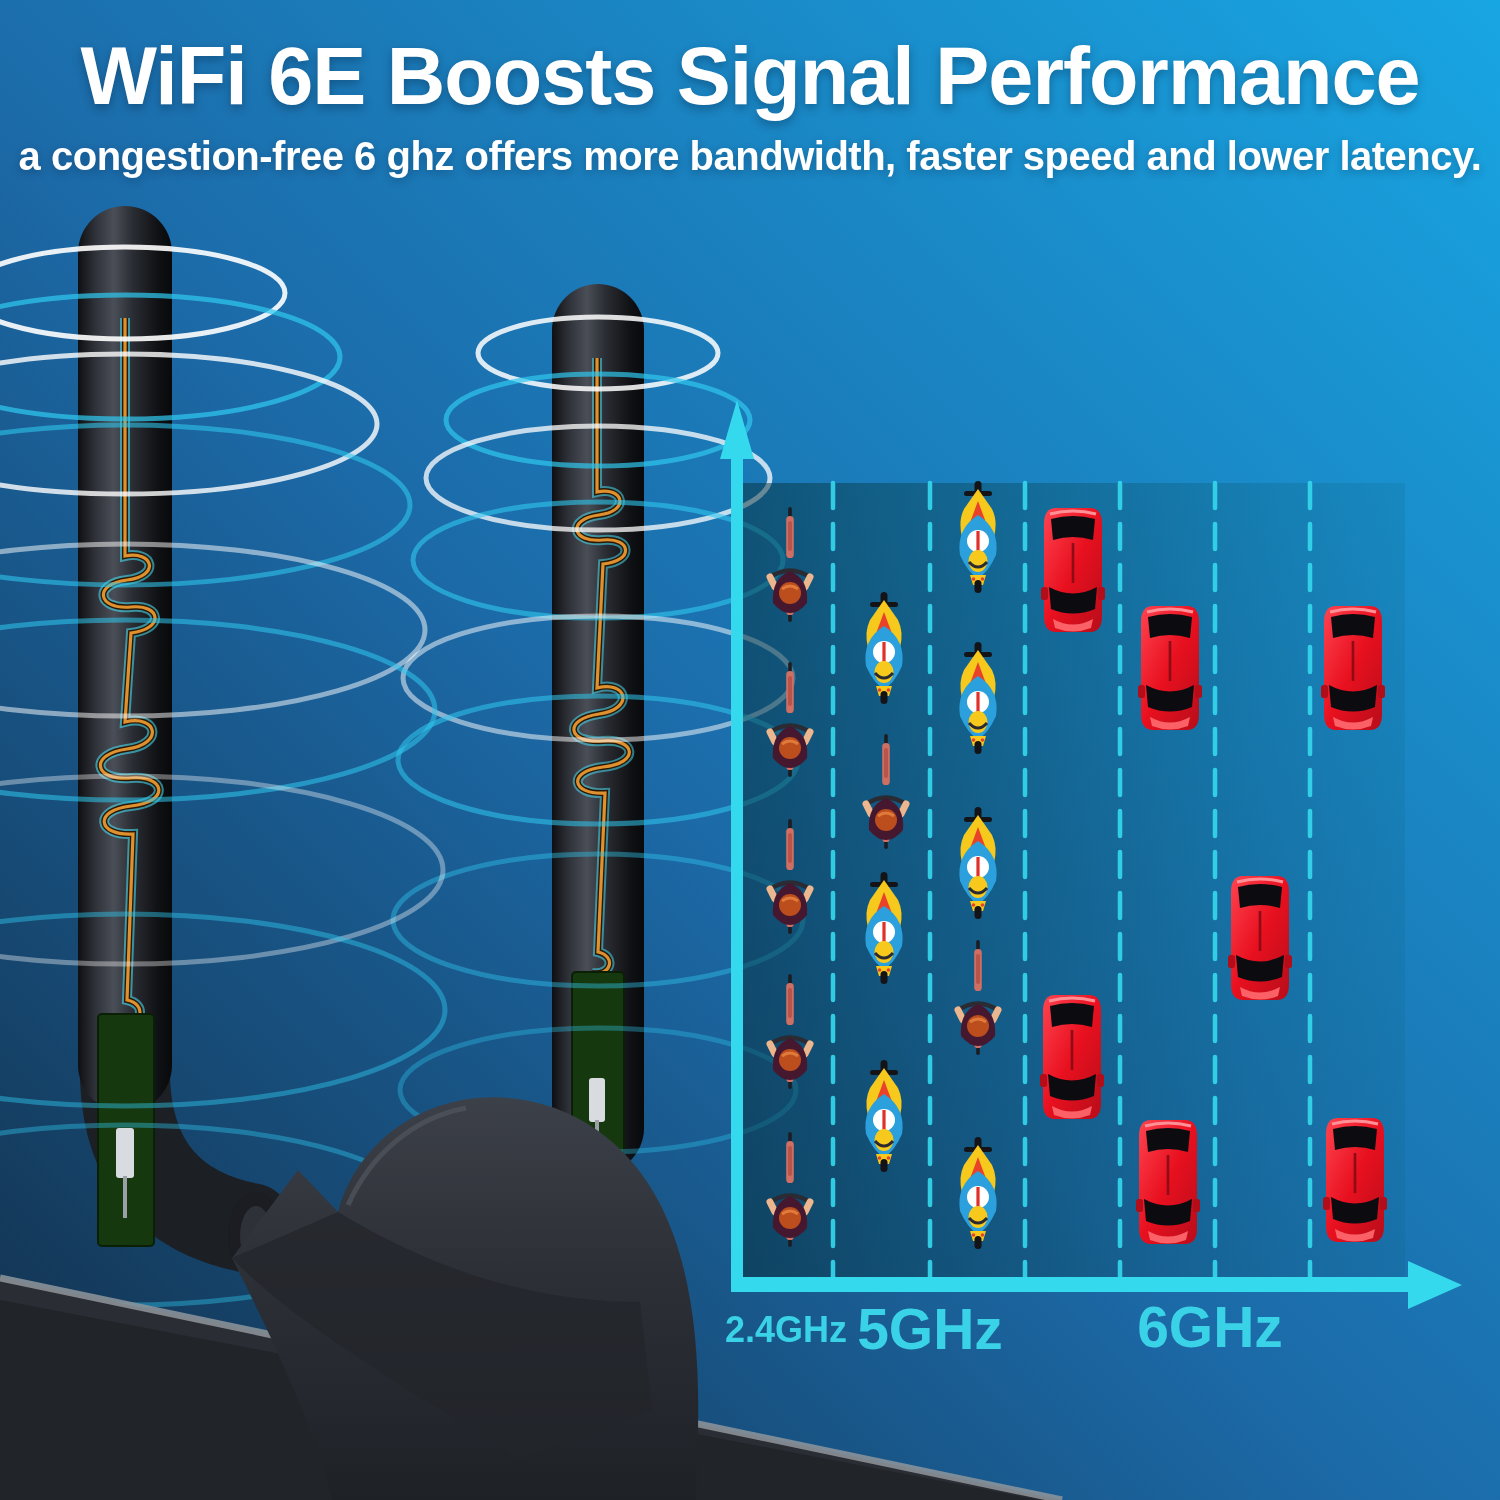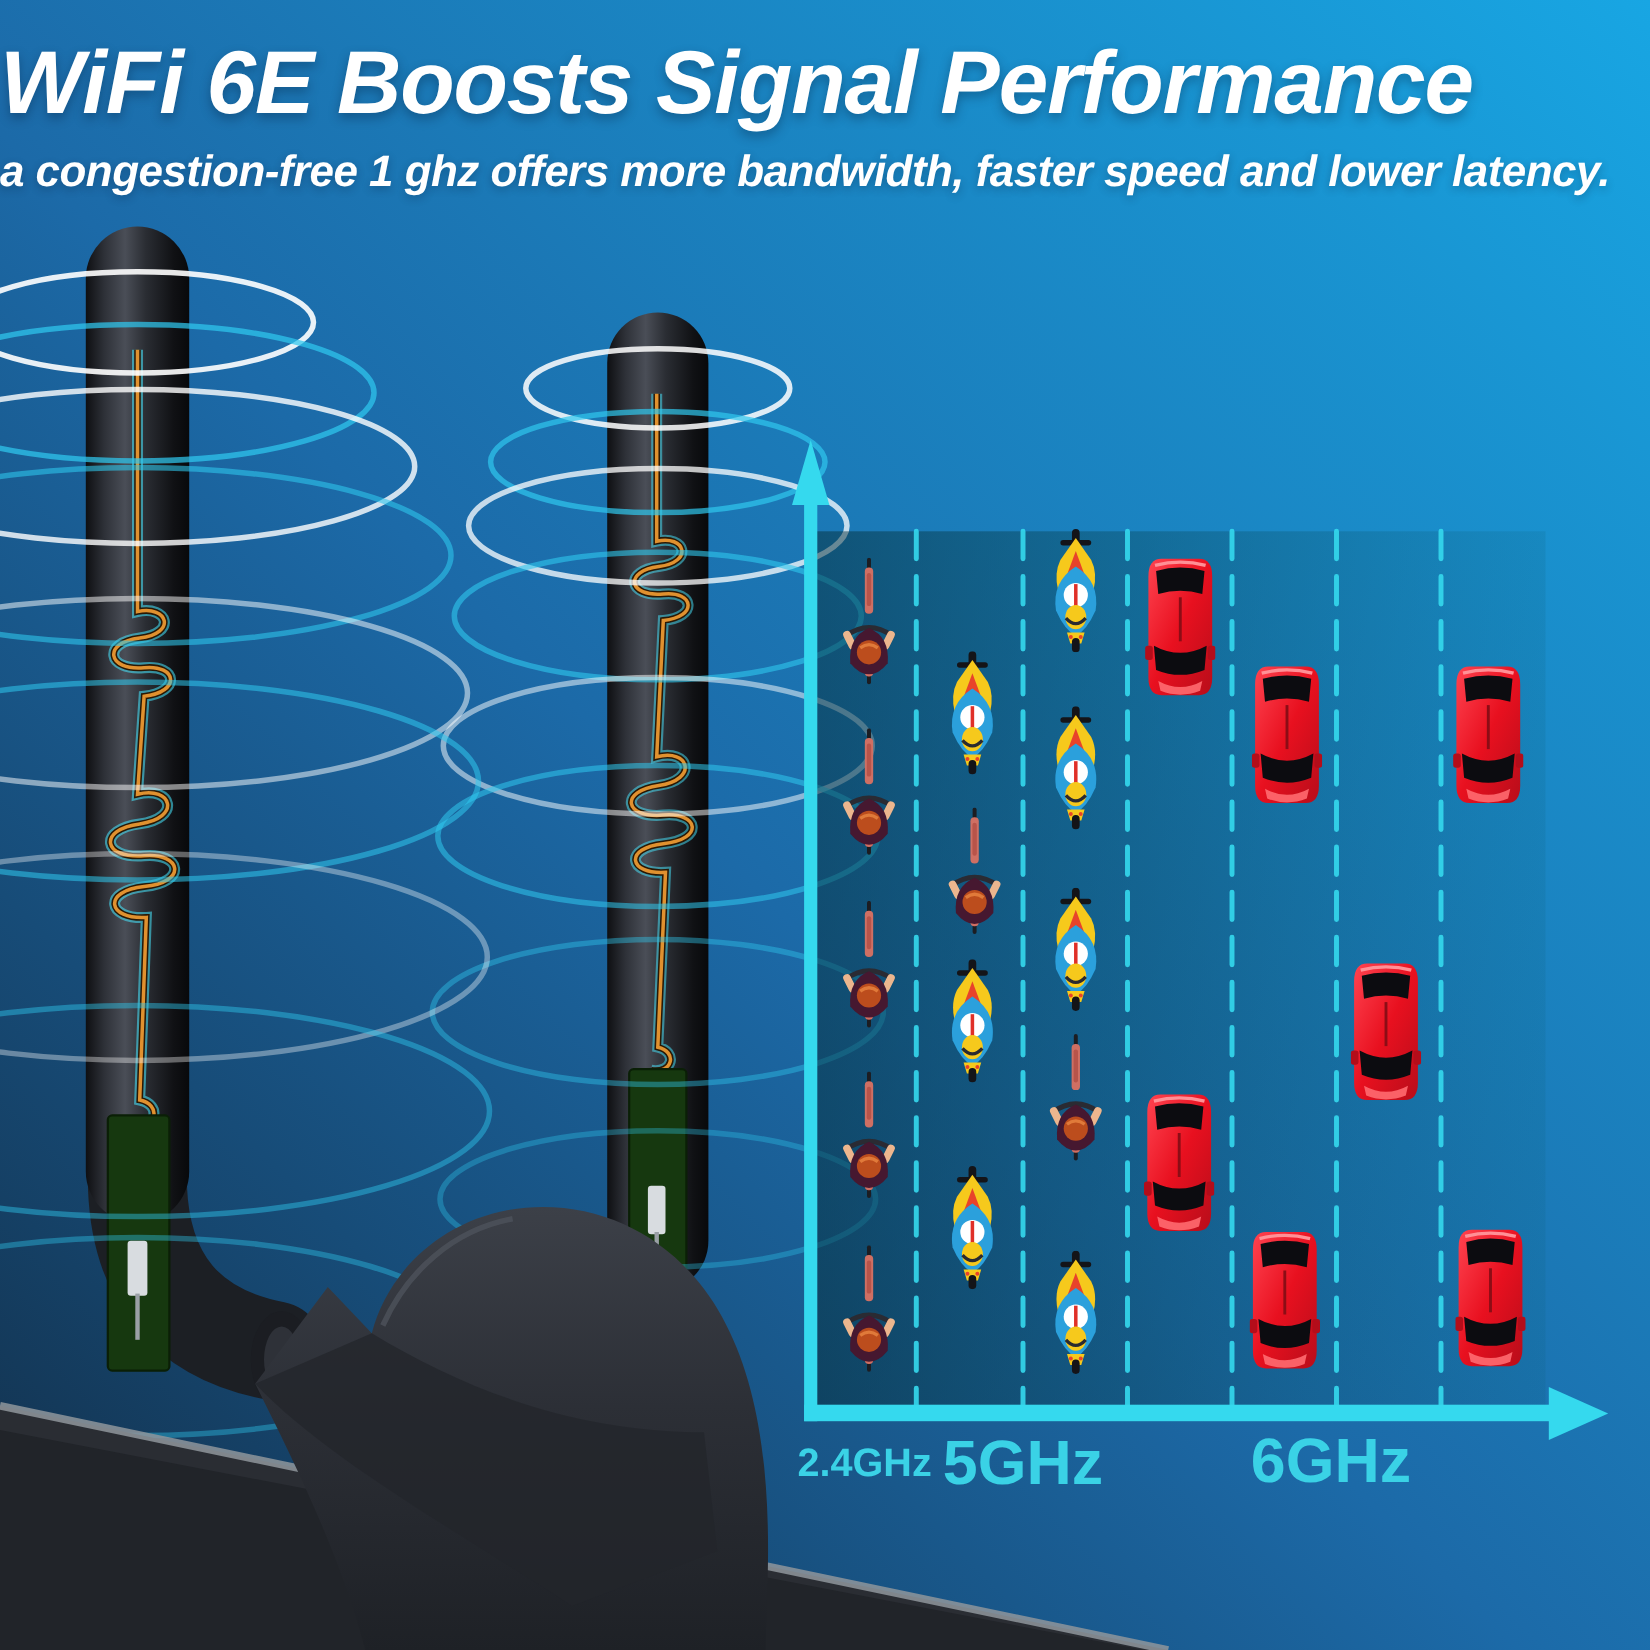--- a/index.html
+++ b/index.html
@@ -1,21 +1,21 @@
 <!DOCTYPE html>
 <html><head>
 <meta charset="utf-8">
 <style>
   html,body{margin:0;padding:0;}
   body{
     width:1500px;height:1500px;overflow:hidden;position:relative;
     font-family:"Liberation Sans",sans-serif;
     background:linear-gradient(to top right,#122e48 0%,#1c6aa8 46%,#18a6e3 100%);
   }
-  .hero-text{position:absolute;left:0;right:0;text-align:left;color:#ffffff;white-space:nowrap;font-style:italic;}
+  .hero-text{position:absolute;left:0;right:0;text-align:center;color:#ffffff;white-space:nowrap;}
   .title{
     top:30px;font-size:81px;font-weight:800;letter-spacing:-1px;
     text-shadow:0 4px 10px rgba(0,25,55,.35);
   }
   .subtitle{
     top:134px;font-size:40px;font-weight:700;letter-spacing:-0.5px;
     text-shadow:0 3px 8px rgba(0,25,55,.3);
   }
   svg text{font-family:"Liberation Sans",sans-serif;}
   .scene{position:absolute;left:0;top:0;}
@@ -222,13 +222,13 @@
       <polygon points="1462,1285 1408,1261 1408,1309"></polygon>
     </g>
 
     <text x="786" y="1342" font-size="36" font-weight="bold" fill="#3ad2e6" text-anchor="middle">2.4GHz</text>
     <text x="930" y="1349" font-size="57" font-weight="bold" fill="#3ad2e6" text-anchor="middle">5GHz</text>
     <text x="1210" y="1347" font-size="57" font-weight="bold" fill="#3ad2e6" text-anchor="middle">6GHz</text>
   </g>
 </svg>
 
 <div class="hero-text title">WiFi 6E Boosts Signal Performance</div>
-<div class="hero-text subtitle">a congestion-free 1 ghz offers more bandwidth, faster speed and lower latency.</div>
+<div class="hero-text subtitle">a congestion-free 6 ghz offers more bandwidth, faster speed and lower latency.</div>
 
 </body></html>

